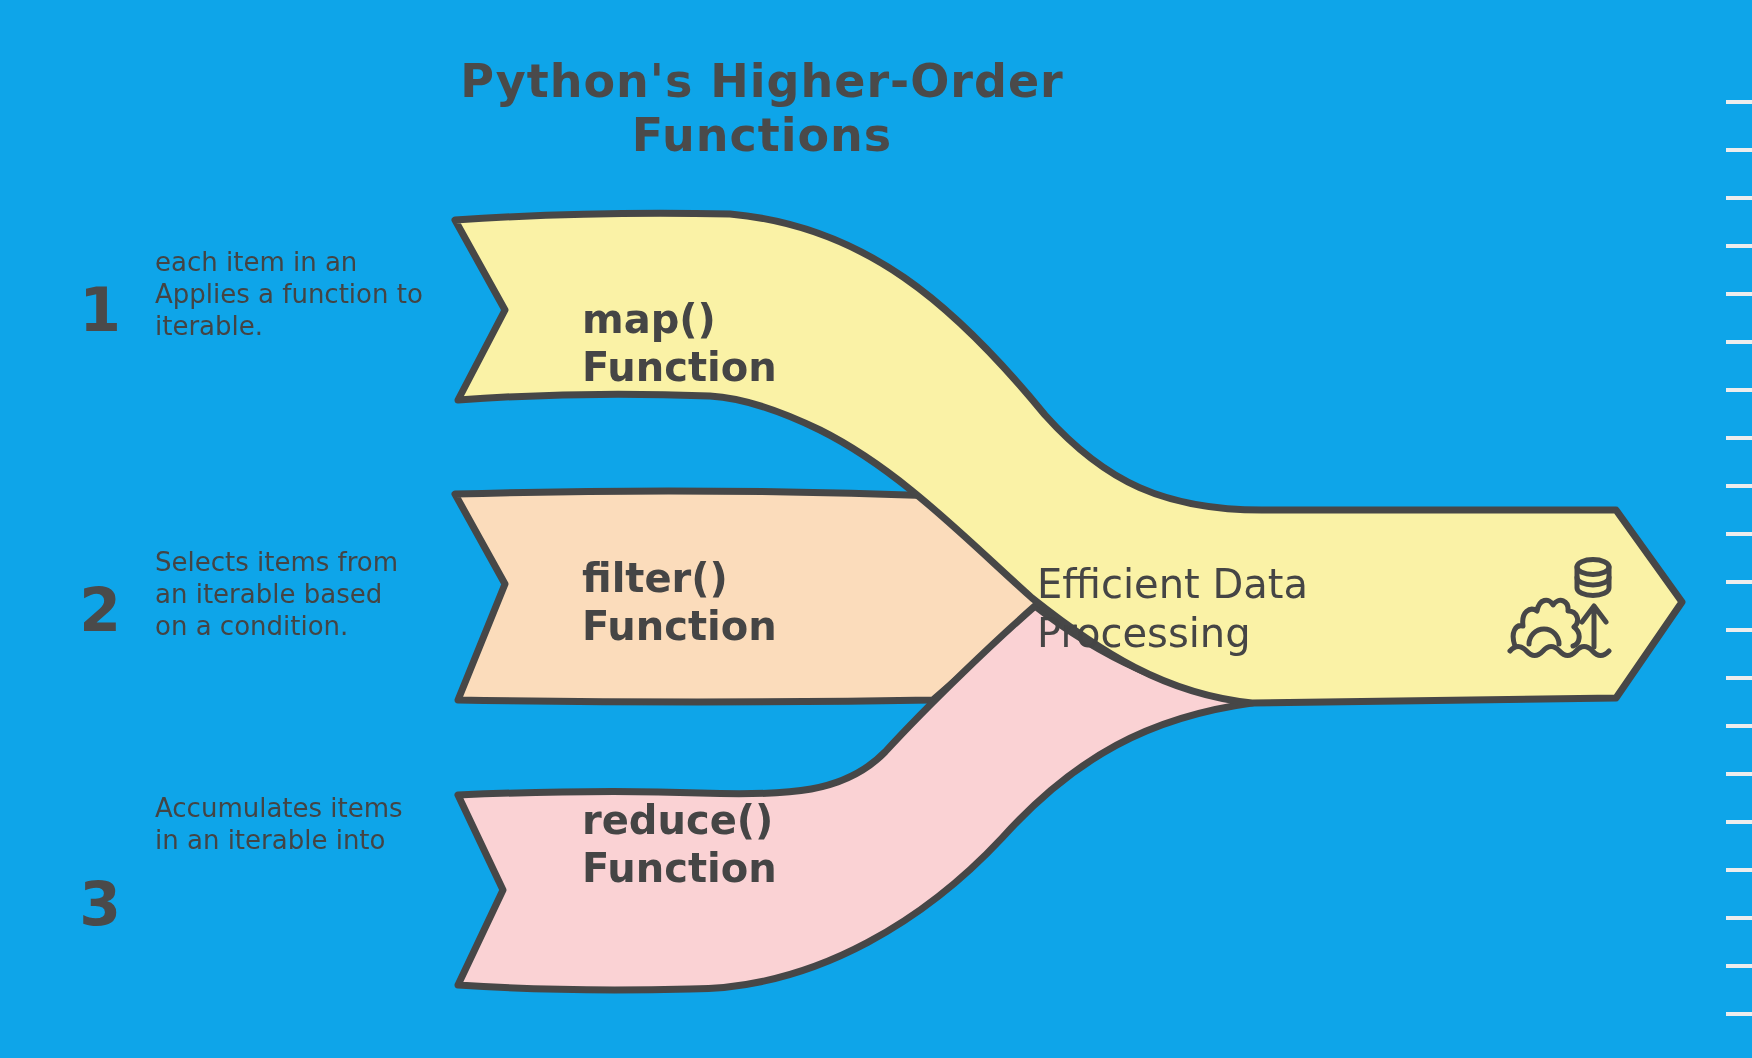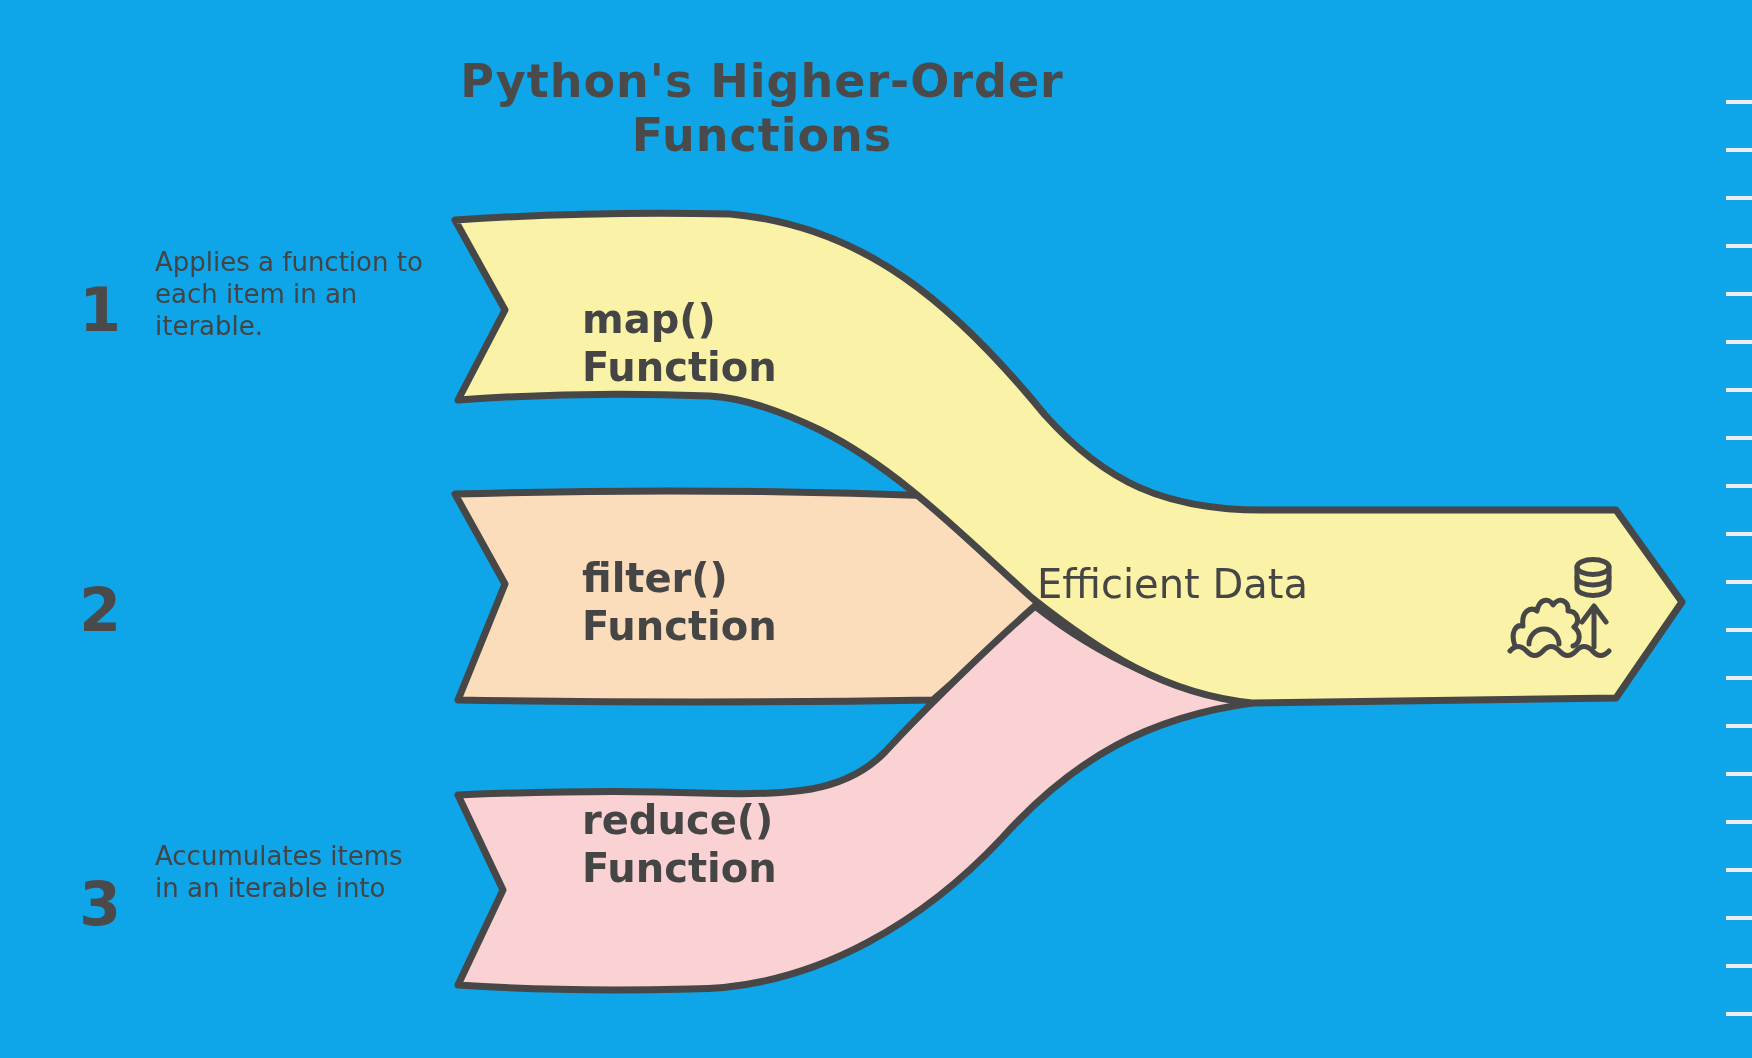--- a/index.html
+++ b/index.html
@@ -30,21 +30,21 @@
   }
   .band-label{
     position:absolute;left:582px;width:360px;
     font-size:40px;line-height:48px;font-weight:800;color:#454545;
   }
   .result-label{
     position:absolute;left:1037px;top:560px;width:450px;
     text-align:left;font-size:40px;line-height:49px;font-weight:500;color:#454545;
   }
   #n1{top:282px;} #n2{top:582px;} #n3{top:876px;}
-  #d1{top:246px;} #d2{top:546px;} #d3{top:840px;}
+  #d1{top:246px;} #d2{top:546px;} #d3{top:792px;}
   #l1{top:268px;margin-top:27px;} #l2{top:554px;} #l3{top:796px;}
 </style>
 </head>
 <body>
 
 <div class="canvas">
 
   <svg class="diagram" width="1752" height="1058" viewBox="0 0 1752 1058">
 
     <path class="ruled" d="M1726 102h26M1726 150h26M1726 198h26M1726 246h26M1726 294h26M1726 342h26M1726 390h26M1726 438h26M1726 486h26M1726 534h26M1726 582h26M1726 630h26M1726 678h26M1726 726h26M1726 774h26M1726 822h26M1726 870h26M1726 918h26M1726 966h26M1726 1014h26"></path>
@@ -87,23 +87,28 @@
     </g>
   </svg>
 
   <div class="page-title">Python's Higher-Order Functions</div>
 
   <div class="step-number" id="n1">1</div>
   <div class="step-number" id="n2">2</div>
   <div class="step-number" id="n3">3</div>
 
   <div class="step-desc" id="d1">
+    <div>each item in an</div>
     <div>Applies a function to</div>
-    <div>each item in an</div>
     <div>iterable.</div>
+  </div>
+  <div class="step-desc" id="d2">
+    <div>Selects items from</div>
+    <div>an iterable based</div>
+    <div>on a condition.</div>
   </div>
   <div class="step-desc" id="d3">
     <div>Accumulates items</div>
     <div>in an iterable into</div>
   </div>
 
   <div class="band-label" id="l1">
     <div>map()</div>
     <div>Function</div>
   </div>
@@ -111,15 +116,16 @@
     <div>filter()</div>
     <div>Function</div>
   </div>
   <div class="band-label" id="l3">
     <div>reduce()</div>
     <div>Function</div>
   </div>
 
   <div class="result-label">
     <div>Efficient Data</div>
+    <div>Processing</div>
   </div>
 
 </div>
 
 </body></html>

